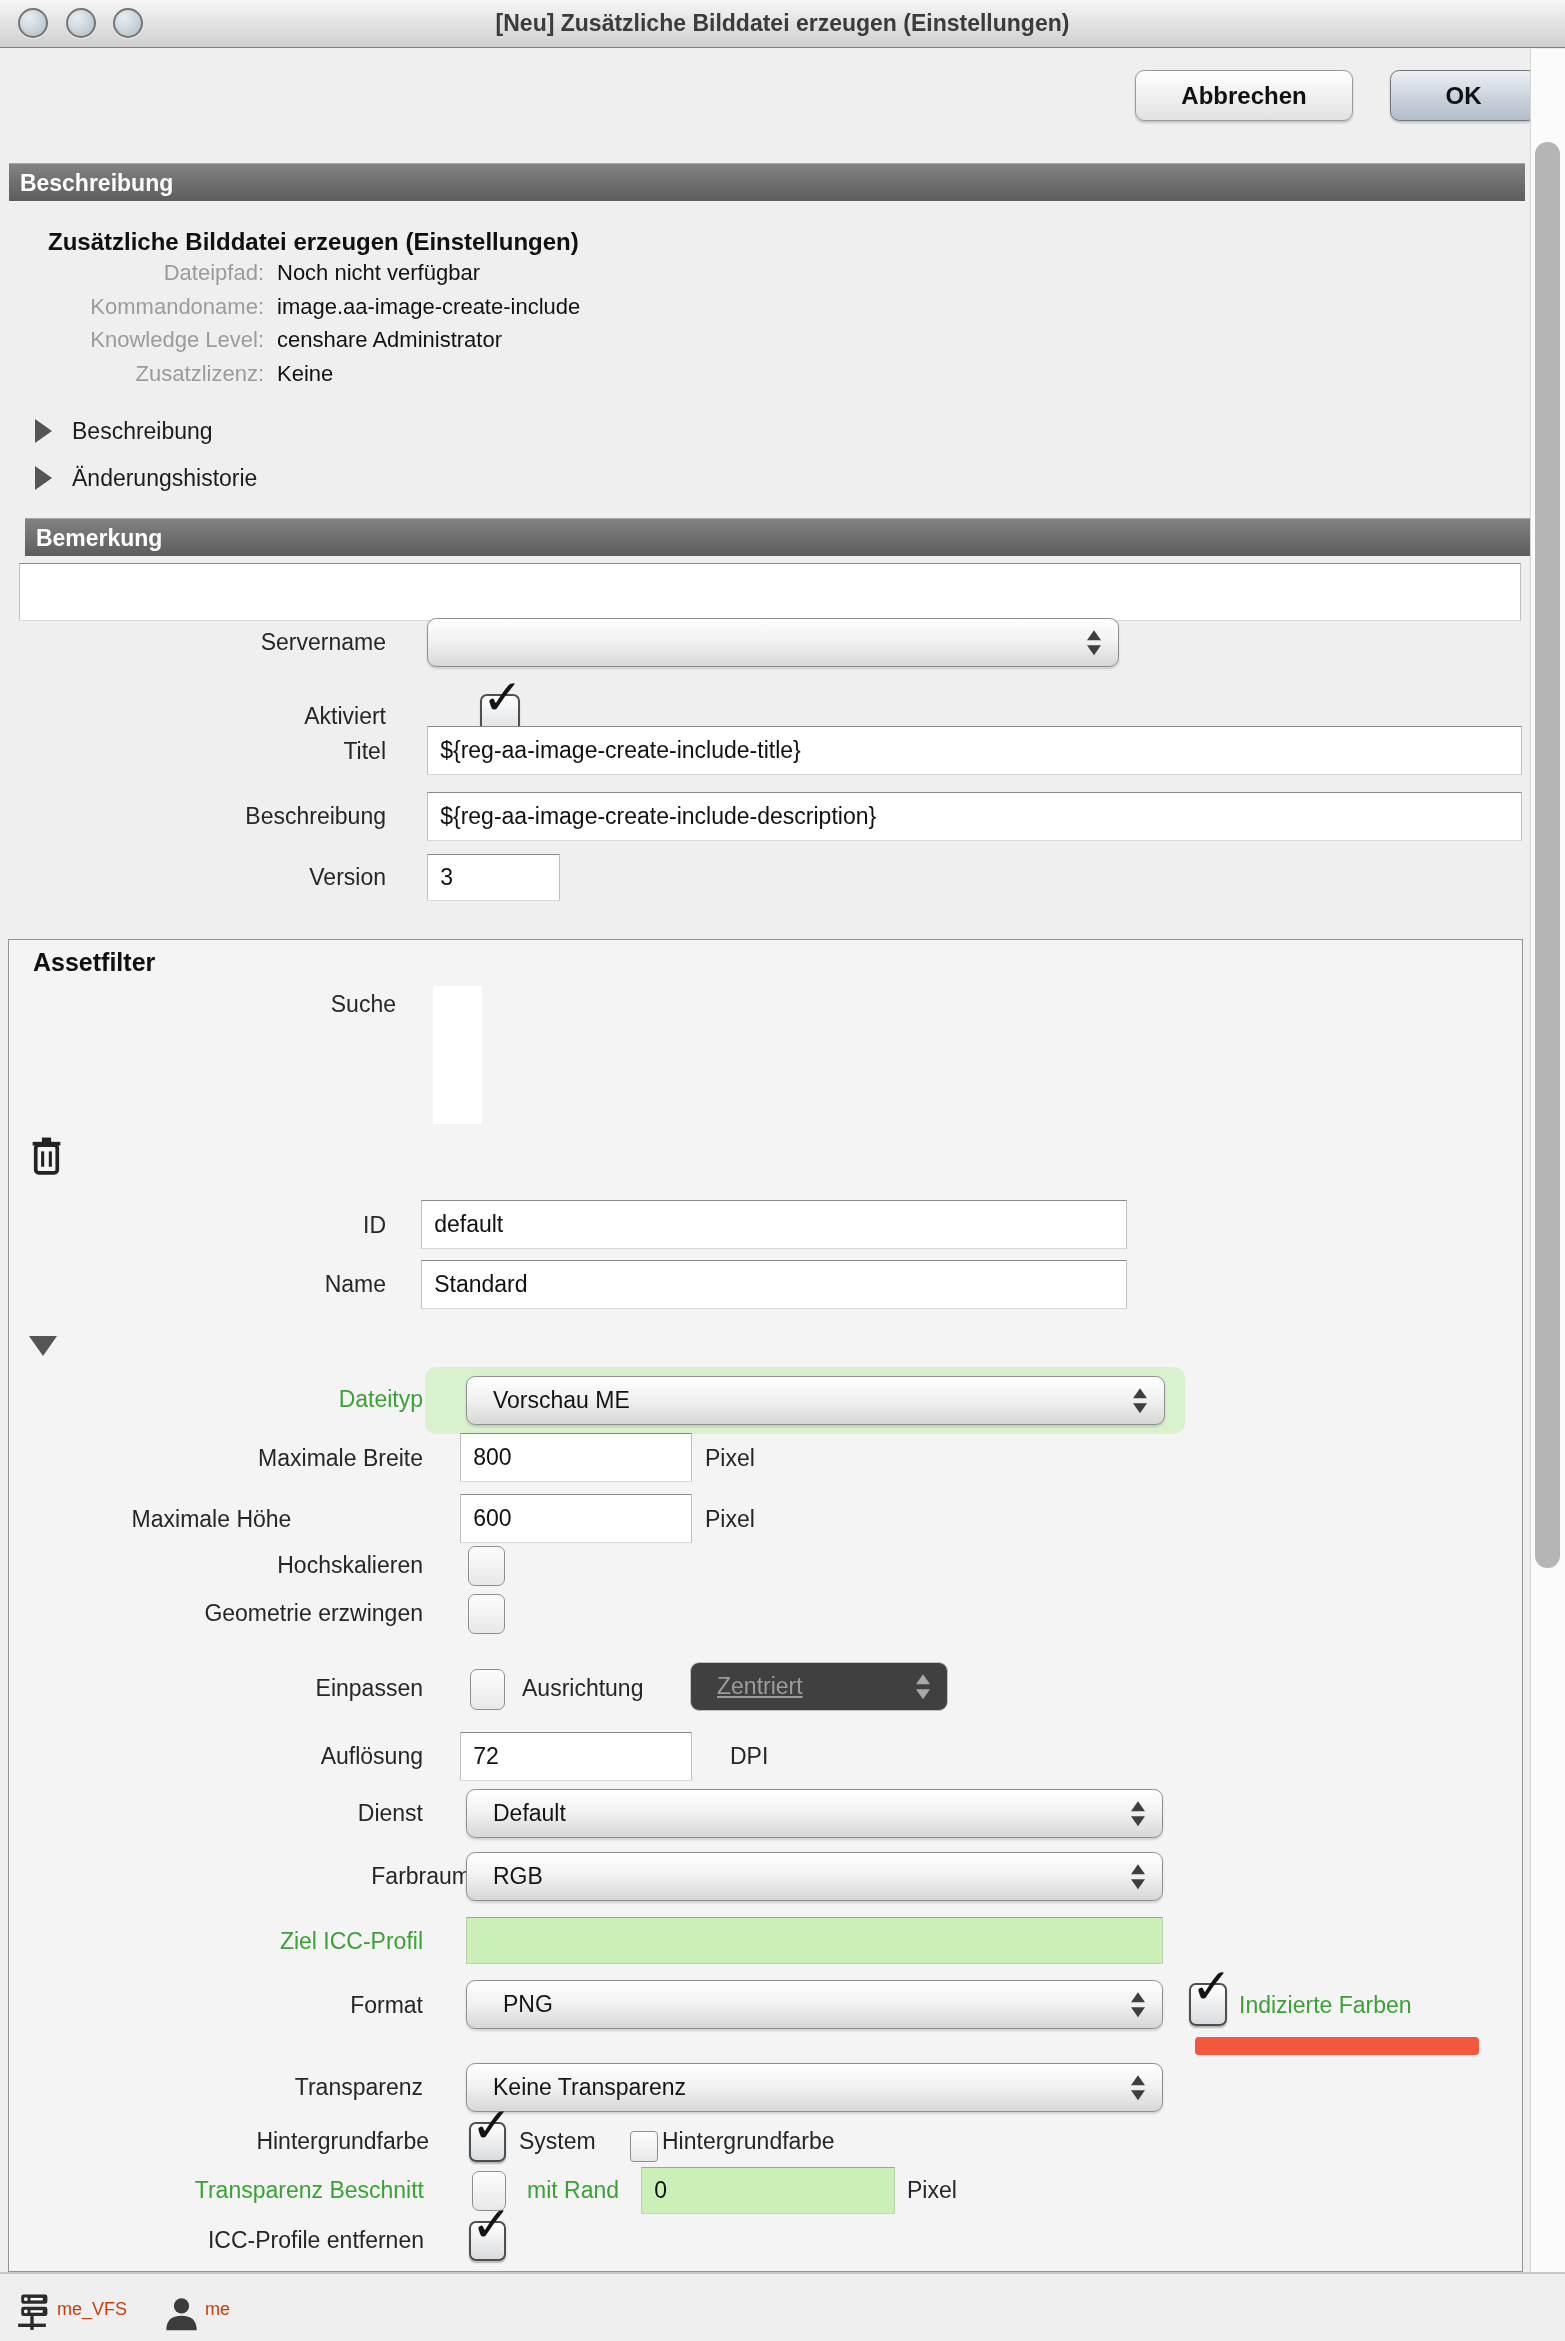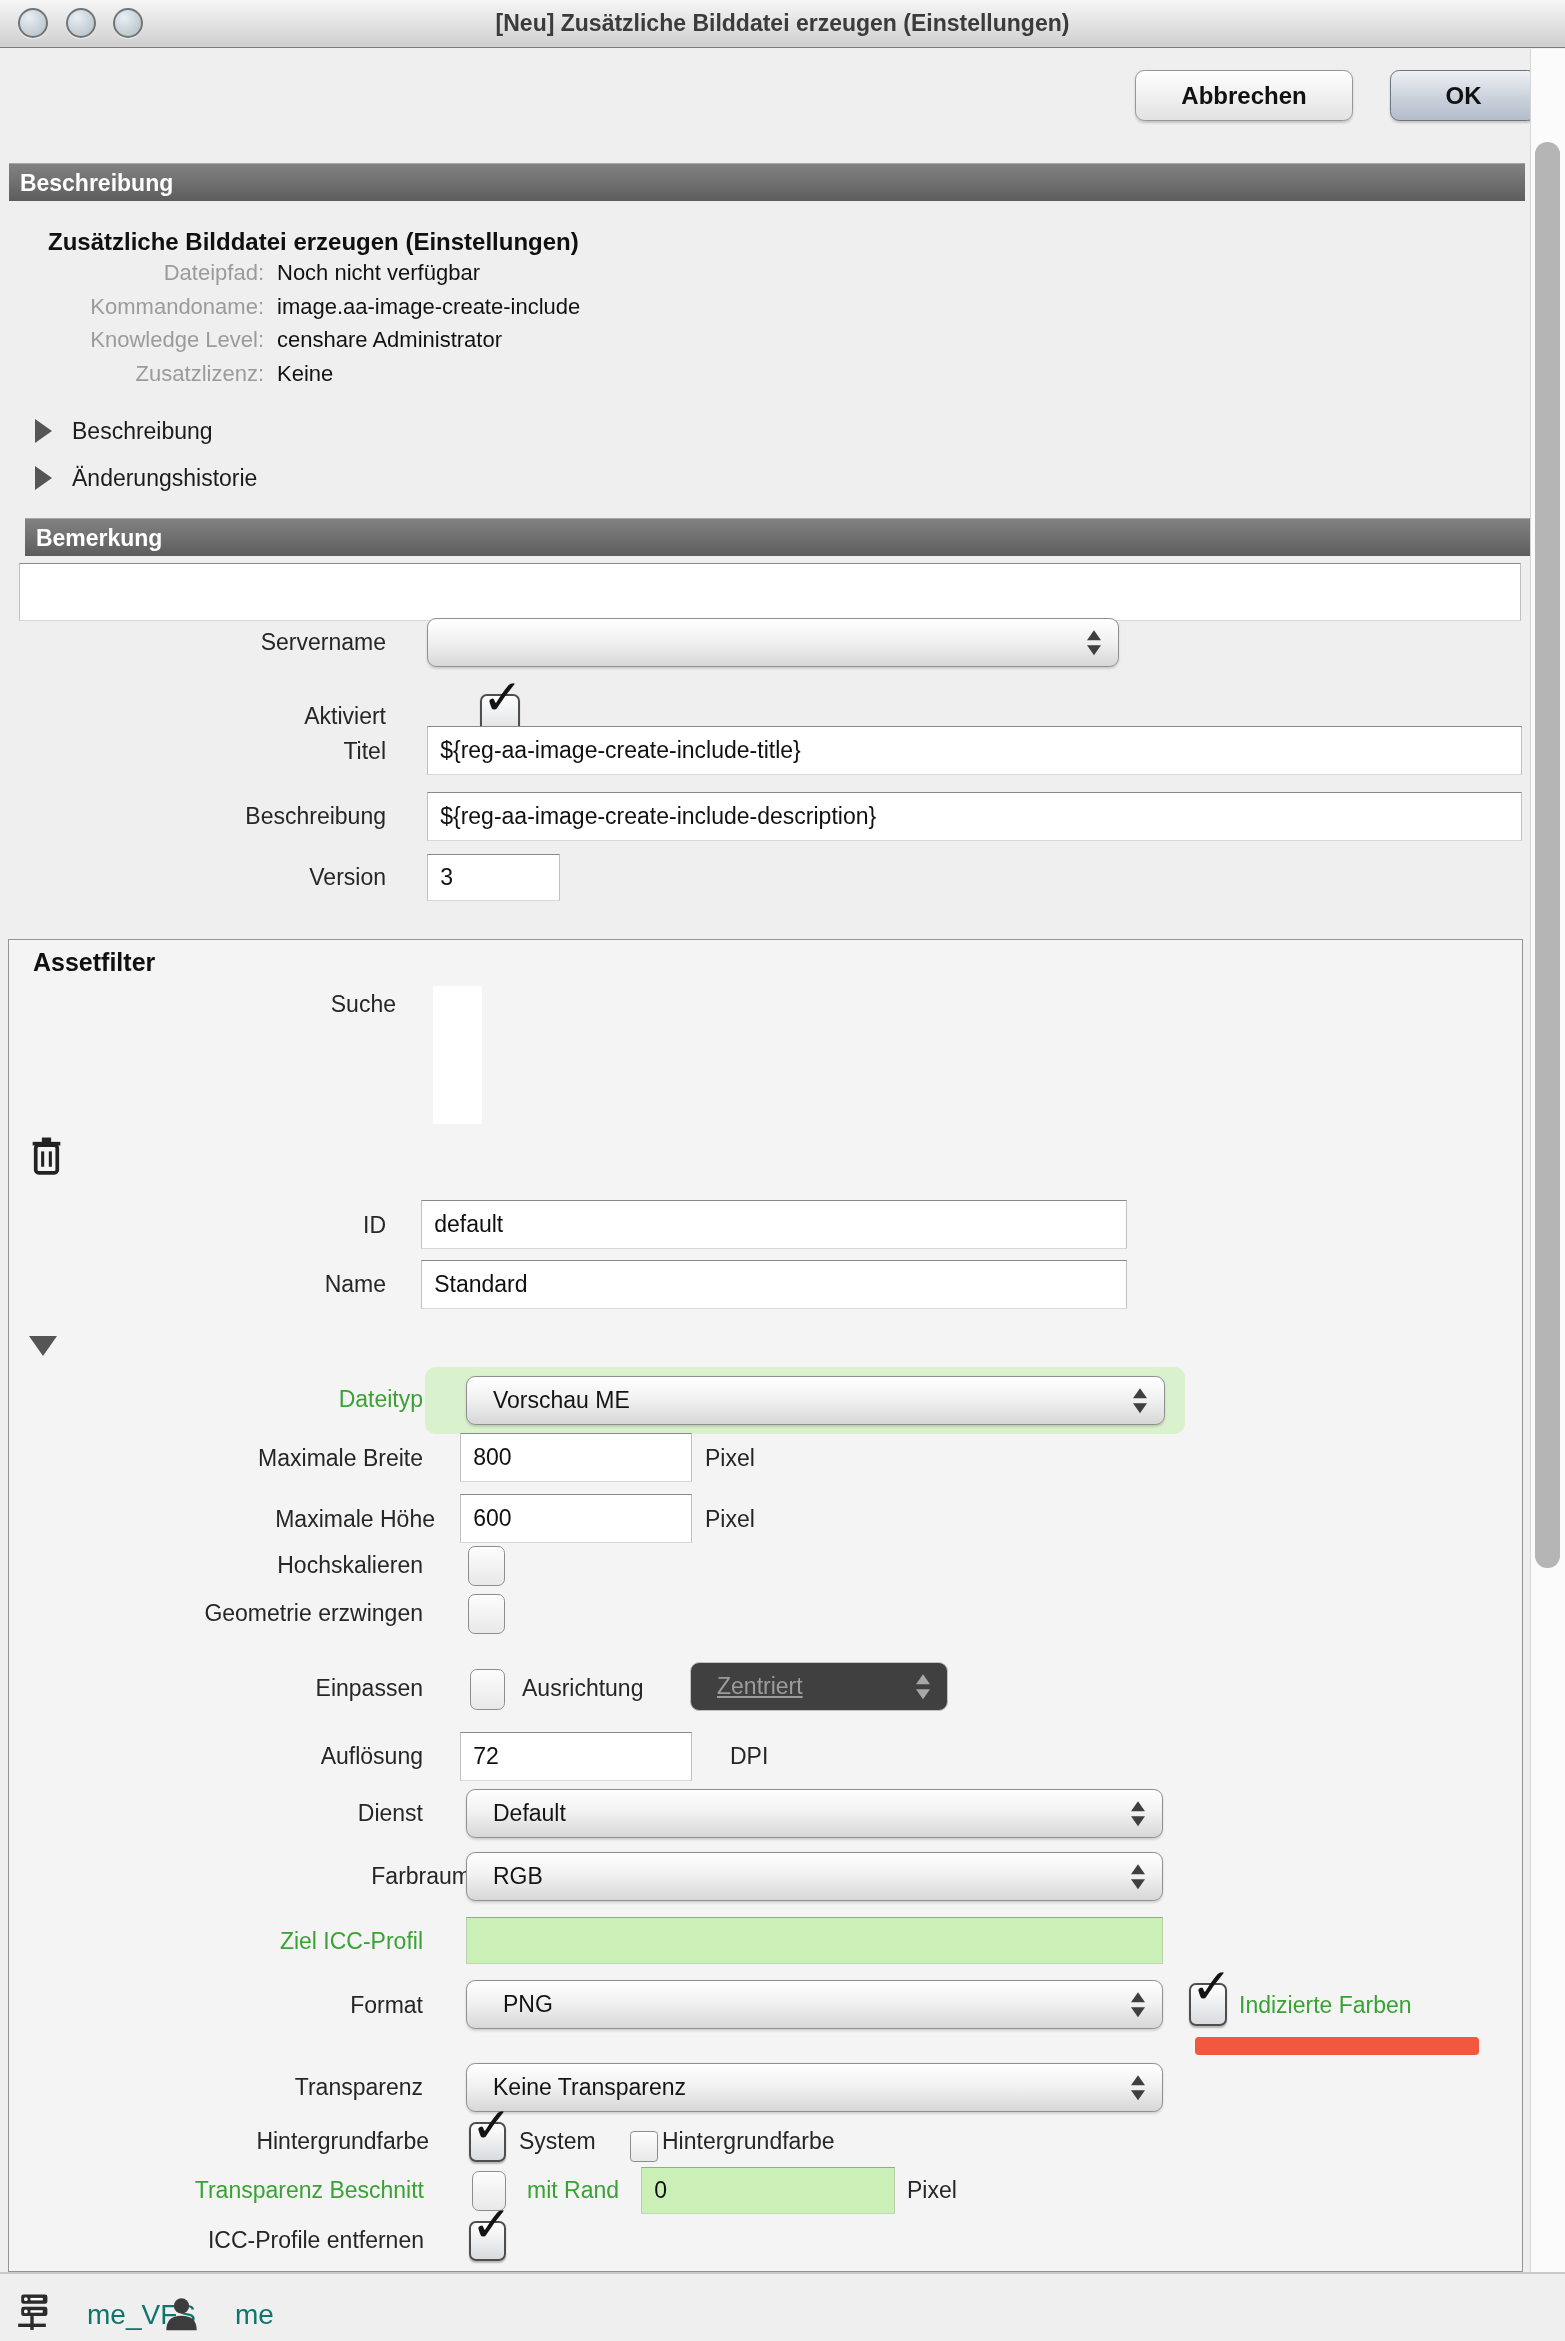--- a/index.html
+++ b/index.html
@@ -50,21 +50,21 @@
   .tri-right{width:0;height:0;border-top:12.2px solid transparent;border-bottom:12.2px solid transparent;border-left:17px solid #555;}
   .tri-exp{width:0;height:0;border-left:14.5px solid transparent;border-right:14.5px solid transparent;border-top:20px solid #555;}
   .disc-label{font-size:23px;color:#1c1c1c;font-weight:500;white-space:nowrap;}
   
   .panel{background:#f4f4f4;border:1.5px solid #949494;box-sizing:border-box;}
   .halo{background:#daf1cd;border-radius:10.7px;}
   .redbar{background:#f1583e;border-radius:3.8px;}
   
   .sb-track{background:#fbfbfb;border-left:0.8px solid #d5d5d5;}
   .sb-thumb{background:#b5b5b5;border-radius:12.2px;}
-  .statustext{font-size:28px;color:#0f766e;white-space:nowrap;margin-left:30px;}
+  .statustext{font-size:18px;color:#c2410c;white-space:nowrap;}
 </style>
 </head>
 <body>
 
 <div class="abs titlebar">
   <div class="abs light" style="left:18.3px;"></div>
   <div class="abs light" style="left:66px;"></div>
   <div class="abs light" style="left:113px;"></div>
   <div class="title">[Neu] Zusätzliche Bilddatei erzeugen (Einstellungen)</div>
 </div>
@@ -159,21 +159,21 @@
   <span class="arrows">
       <span class="tri-up"></span>
       <span class="tri-down"></span>
     </span>
 </div>
 
 <div class="abs lbl" style="left:0;width:423px;top:1445px;">Maximale Breite</div>
 <input class="abs tinput" style="left: 460px; top: 1433px; width: 232px; height: 49px;" value="800">
 <div class="abs lbl" style="left:705px;width:auto;text-align:left;top:1445px;">Pixel</div>
 
-<div class="abs lbl" style="left:12px;width:423px;top:1506px;">Maximale Höhe</div>
+<div class="abs lbl" style="left:0;width:423px;top:1506px;text-align:center;">Maximale Höhe</div>
 <input class="abs tinput" style="left: 460px; top: 1494px; width: 232px; height: 49px;" value="600">
 <div class="abs lbl" style="left:705px;width:auto;text-align:left;top:1506px;">Pixel</div>
 
 <div class="abs lbl" style="left:0;width:423px;top:1552px;">Hochskalieren</div>
 <div class="abs cb light" style="left:468px;top:1546px;width:37px;height:40px;"></div>
 
 <div class="abs lbl" style="left:0;width:423px;top:1600px;">Geometrie erzwingen</div>
 <div class="abs cb light" style="left:468px;top:1594px;width:37px;height:40px;"></div>
 
 <div class="abs lbl" style="left:0;width:423px;top:1675px;">Einpassen</div>

